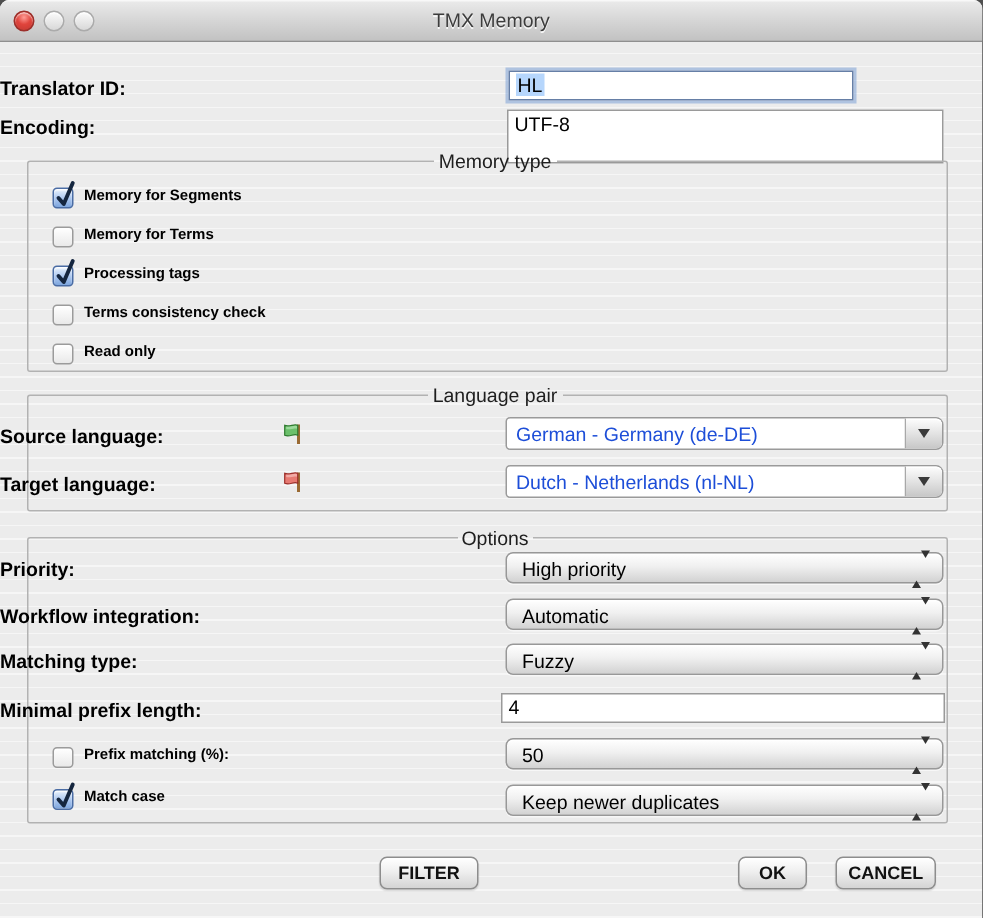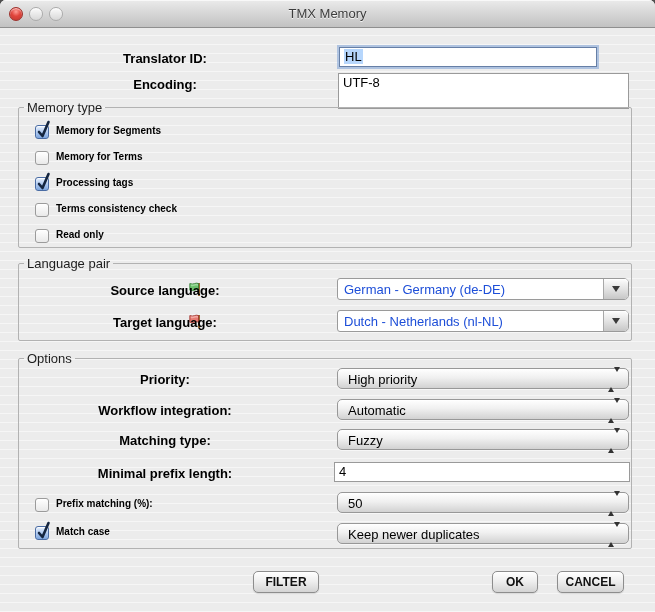--- a/index.html
+++ b/index.html
@@ -32,38 +32,39 @@
   }
   .tl-grey {
     border:1px solid #ababab;
     background:linear-gradient(to bottom,#fbfbfb,#d8d8d8);
     box-shadow:inset 0 1px 1px rgba(255,255,255,.9);
   }
   .tl-min { left:29px; } .tl-zoom { left:49px; }
 
   
   .lbl {
-    position:absolute; width:330px; text-align:center;
+    position:absolute; width:330px; text-align:left;
     font-size:13px; font-weight:bold; color:#000; white-space:nowrap;
   }
 
   .textfield {
     position:absolute; background:#fff; border:1px solid #9a9a9a;
     font-size:13px; color:#000; padding:2px 4px; line-height:14px;
   }
   .textfield.focused {
     border:1px solid #667fa6;
     box-shadow:0 0 0 2px rgba(125,163,215,.55);
   }
   .sel { background:#b6d6fc; padding:0 1px; }
 
   fieldset.group {
     position:absolute; margin:0; padding:0;
     border:1px solid #b2b2b2; border-radius:2px;
     box-shadow:inset 0 0 0 0 transparent;
+    text-align:center;
   }
   fieldset.group legend {
     margin-left:5px; padding:0 3px; font-size:13px; color:#1e1e1e;
   }
 
   
   .cb {
     position:absolute; width:14px; height:14px; border-radius:3px;
     border:1px solid #9b9b9b;
     background:linear-gradient(to bottom,#ffffff,#e9e9e9);
@@ -143,21 +144,21 @@
 <div id="window">
 
   <div class="titlebar">
     <div class="tl-btn tl-close"></div>
     <div class="tl-btn tl-grey tl-min"></div>
     <div class="tl-btn tl-grey tl-zoom"></div>
     <div class="title">TMX Memory</div>
   </div>
 
   <div class="lbl" style="left:0;top:51px">Translator ID:</div>
-  <div class="textfield focused" style="left:339px;top:47px;width:258px;height:20px"><span class="sel">HL</span></div>
+  <div class="textfield focused" style="left:339px;top:47px;width:230px;height:20px"><span class="sel">HL</span></div>
 
   <div class="lbl" style="left:0;top:77px">Encoding:</div>
   <div class="textfield" style="left:338px;top:73px;width:291px;height:36px"><span>UTF-8</span></div>
 
   <fieldset class="group" style="left:18px;top:100px;width:614px;height:148px">
     <legend>Memory type</legend>
   </fieldset>
 
   <div class="cb checked" style="left:35px;top:125px">
     <svg viewBox="0 0 15 22">

